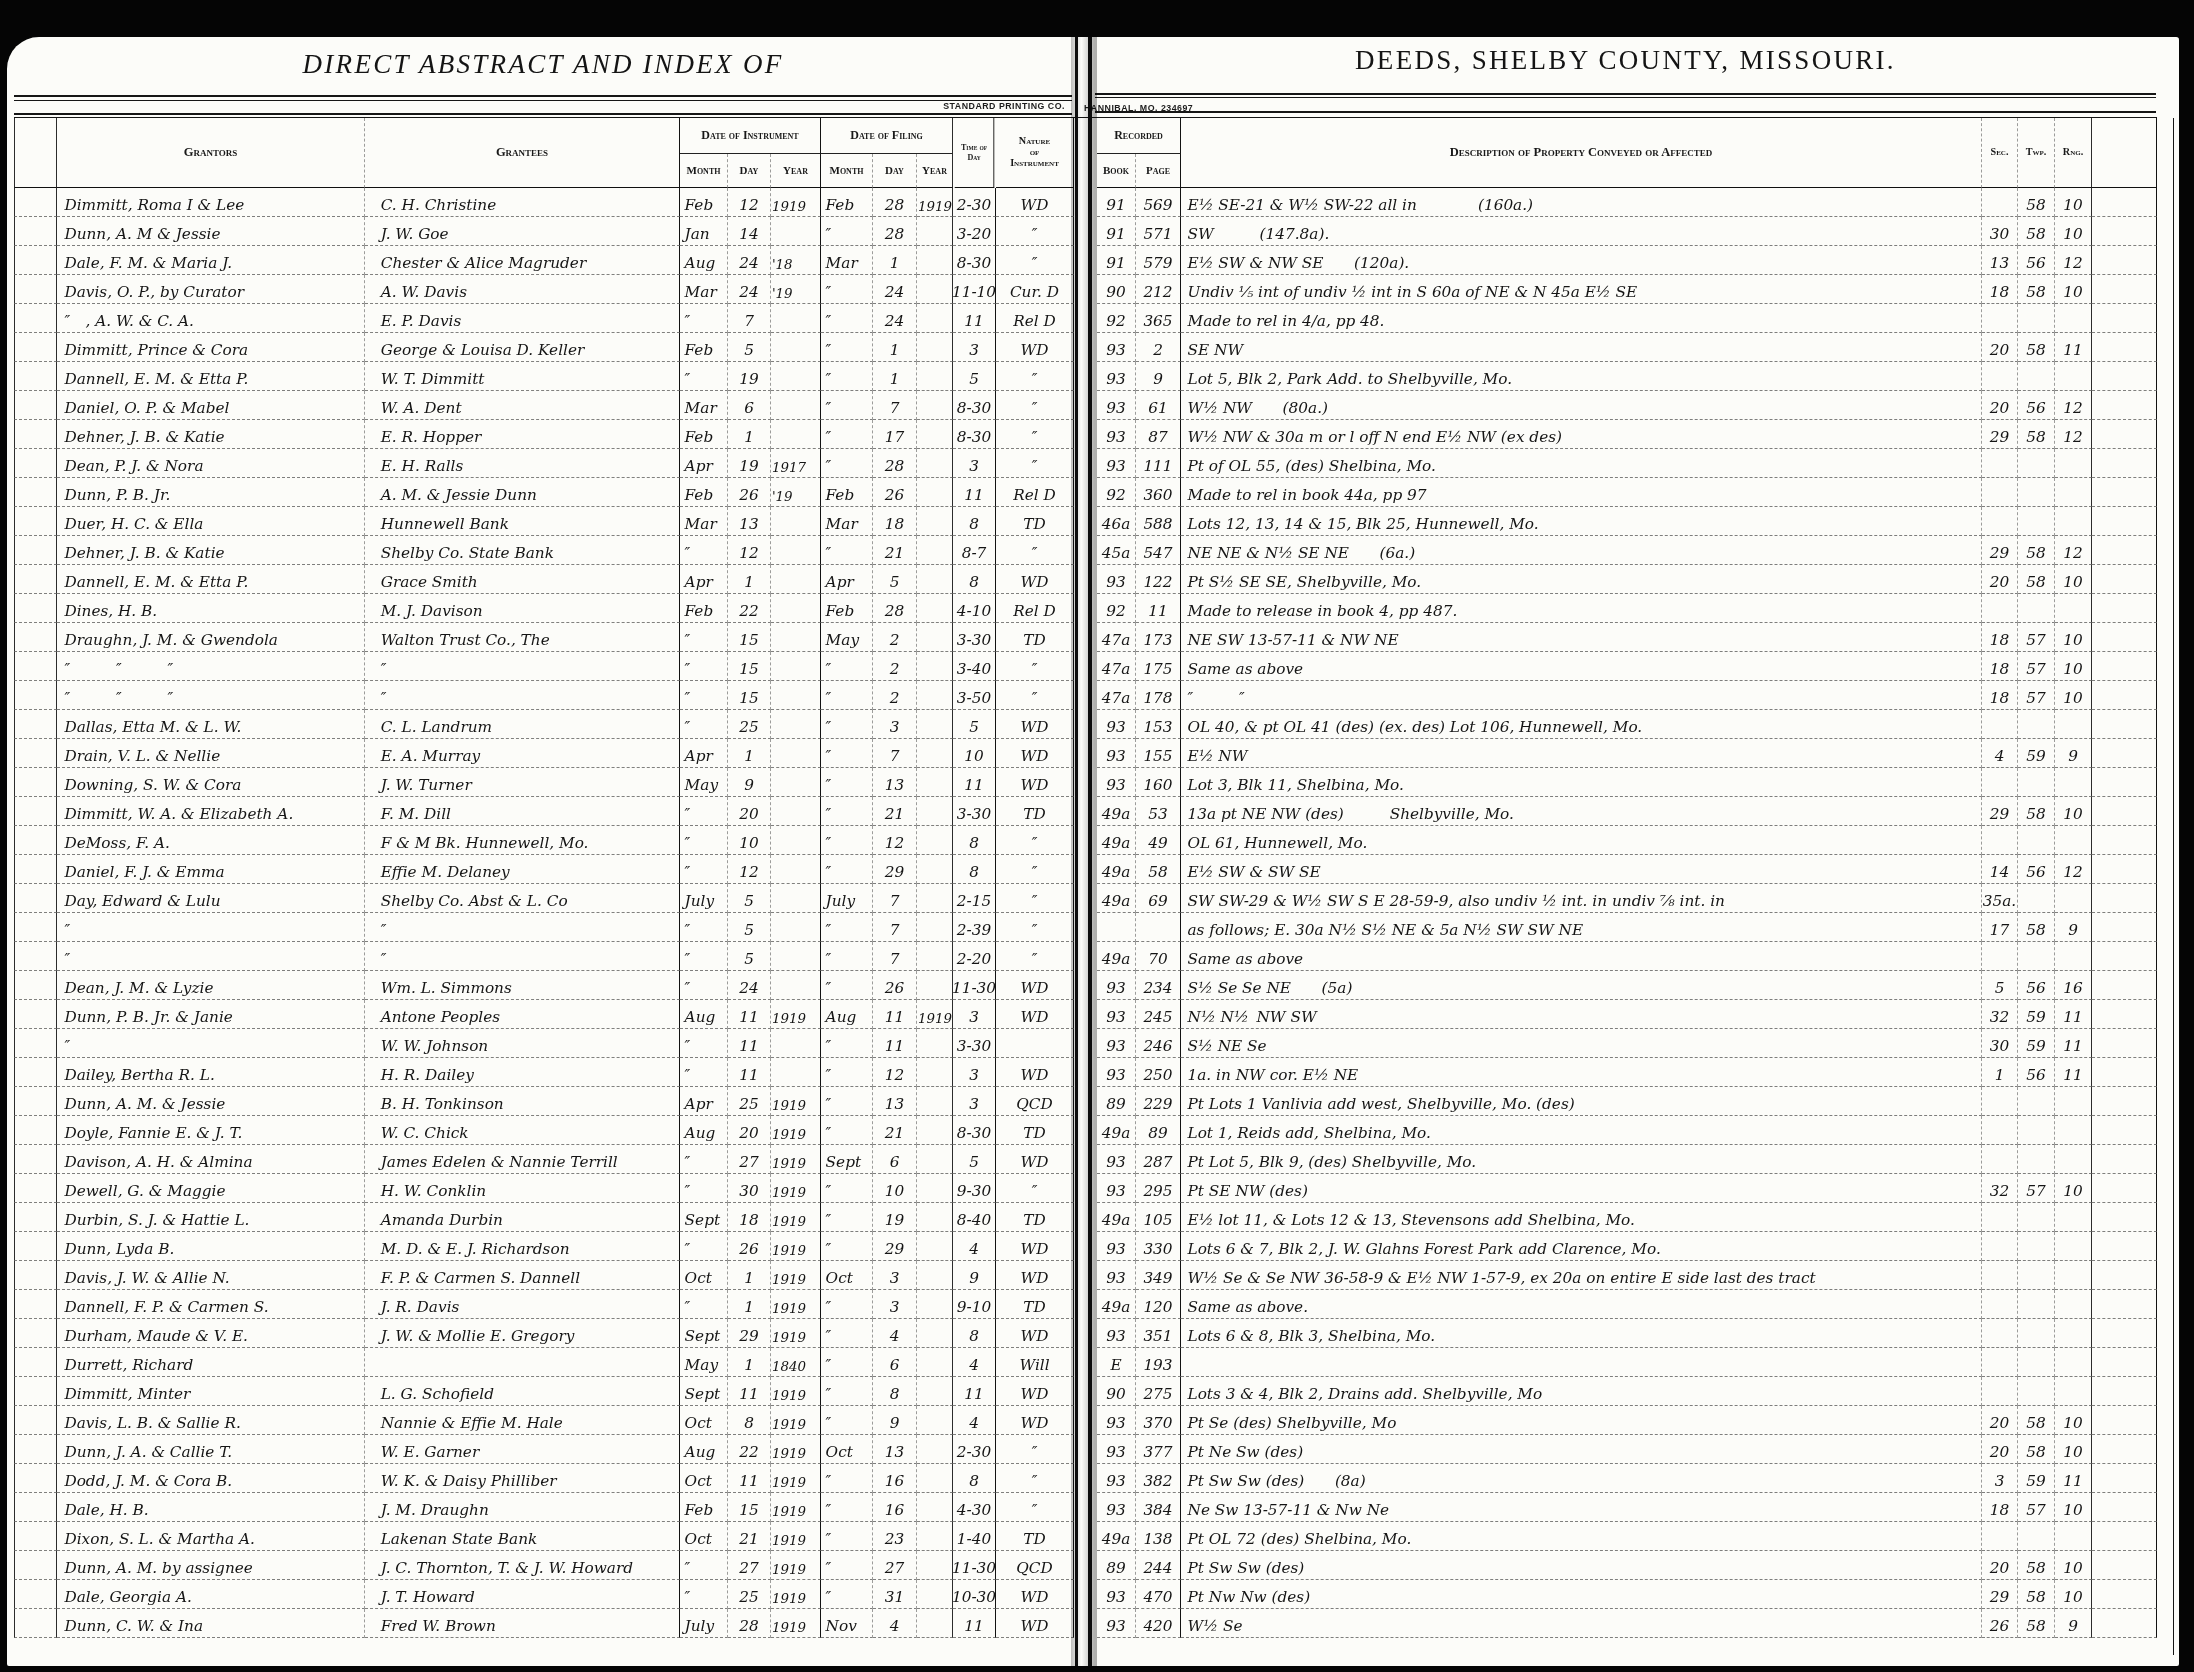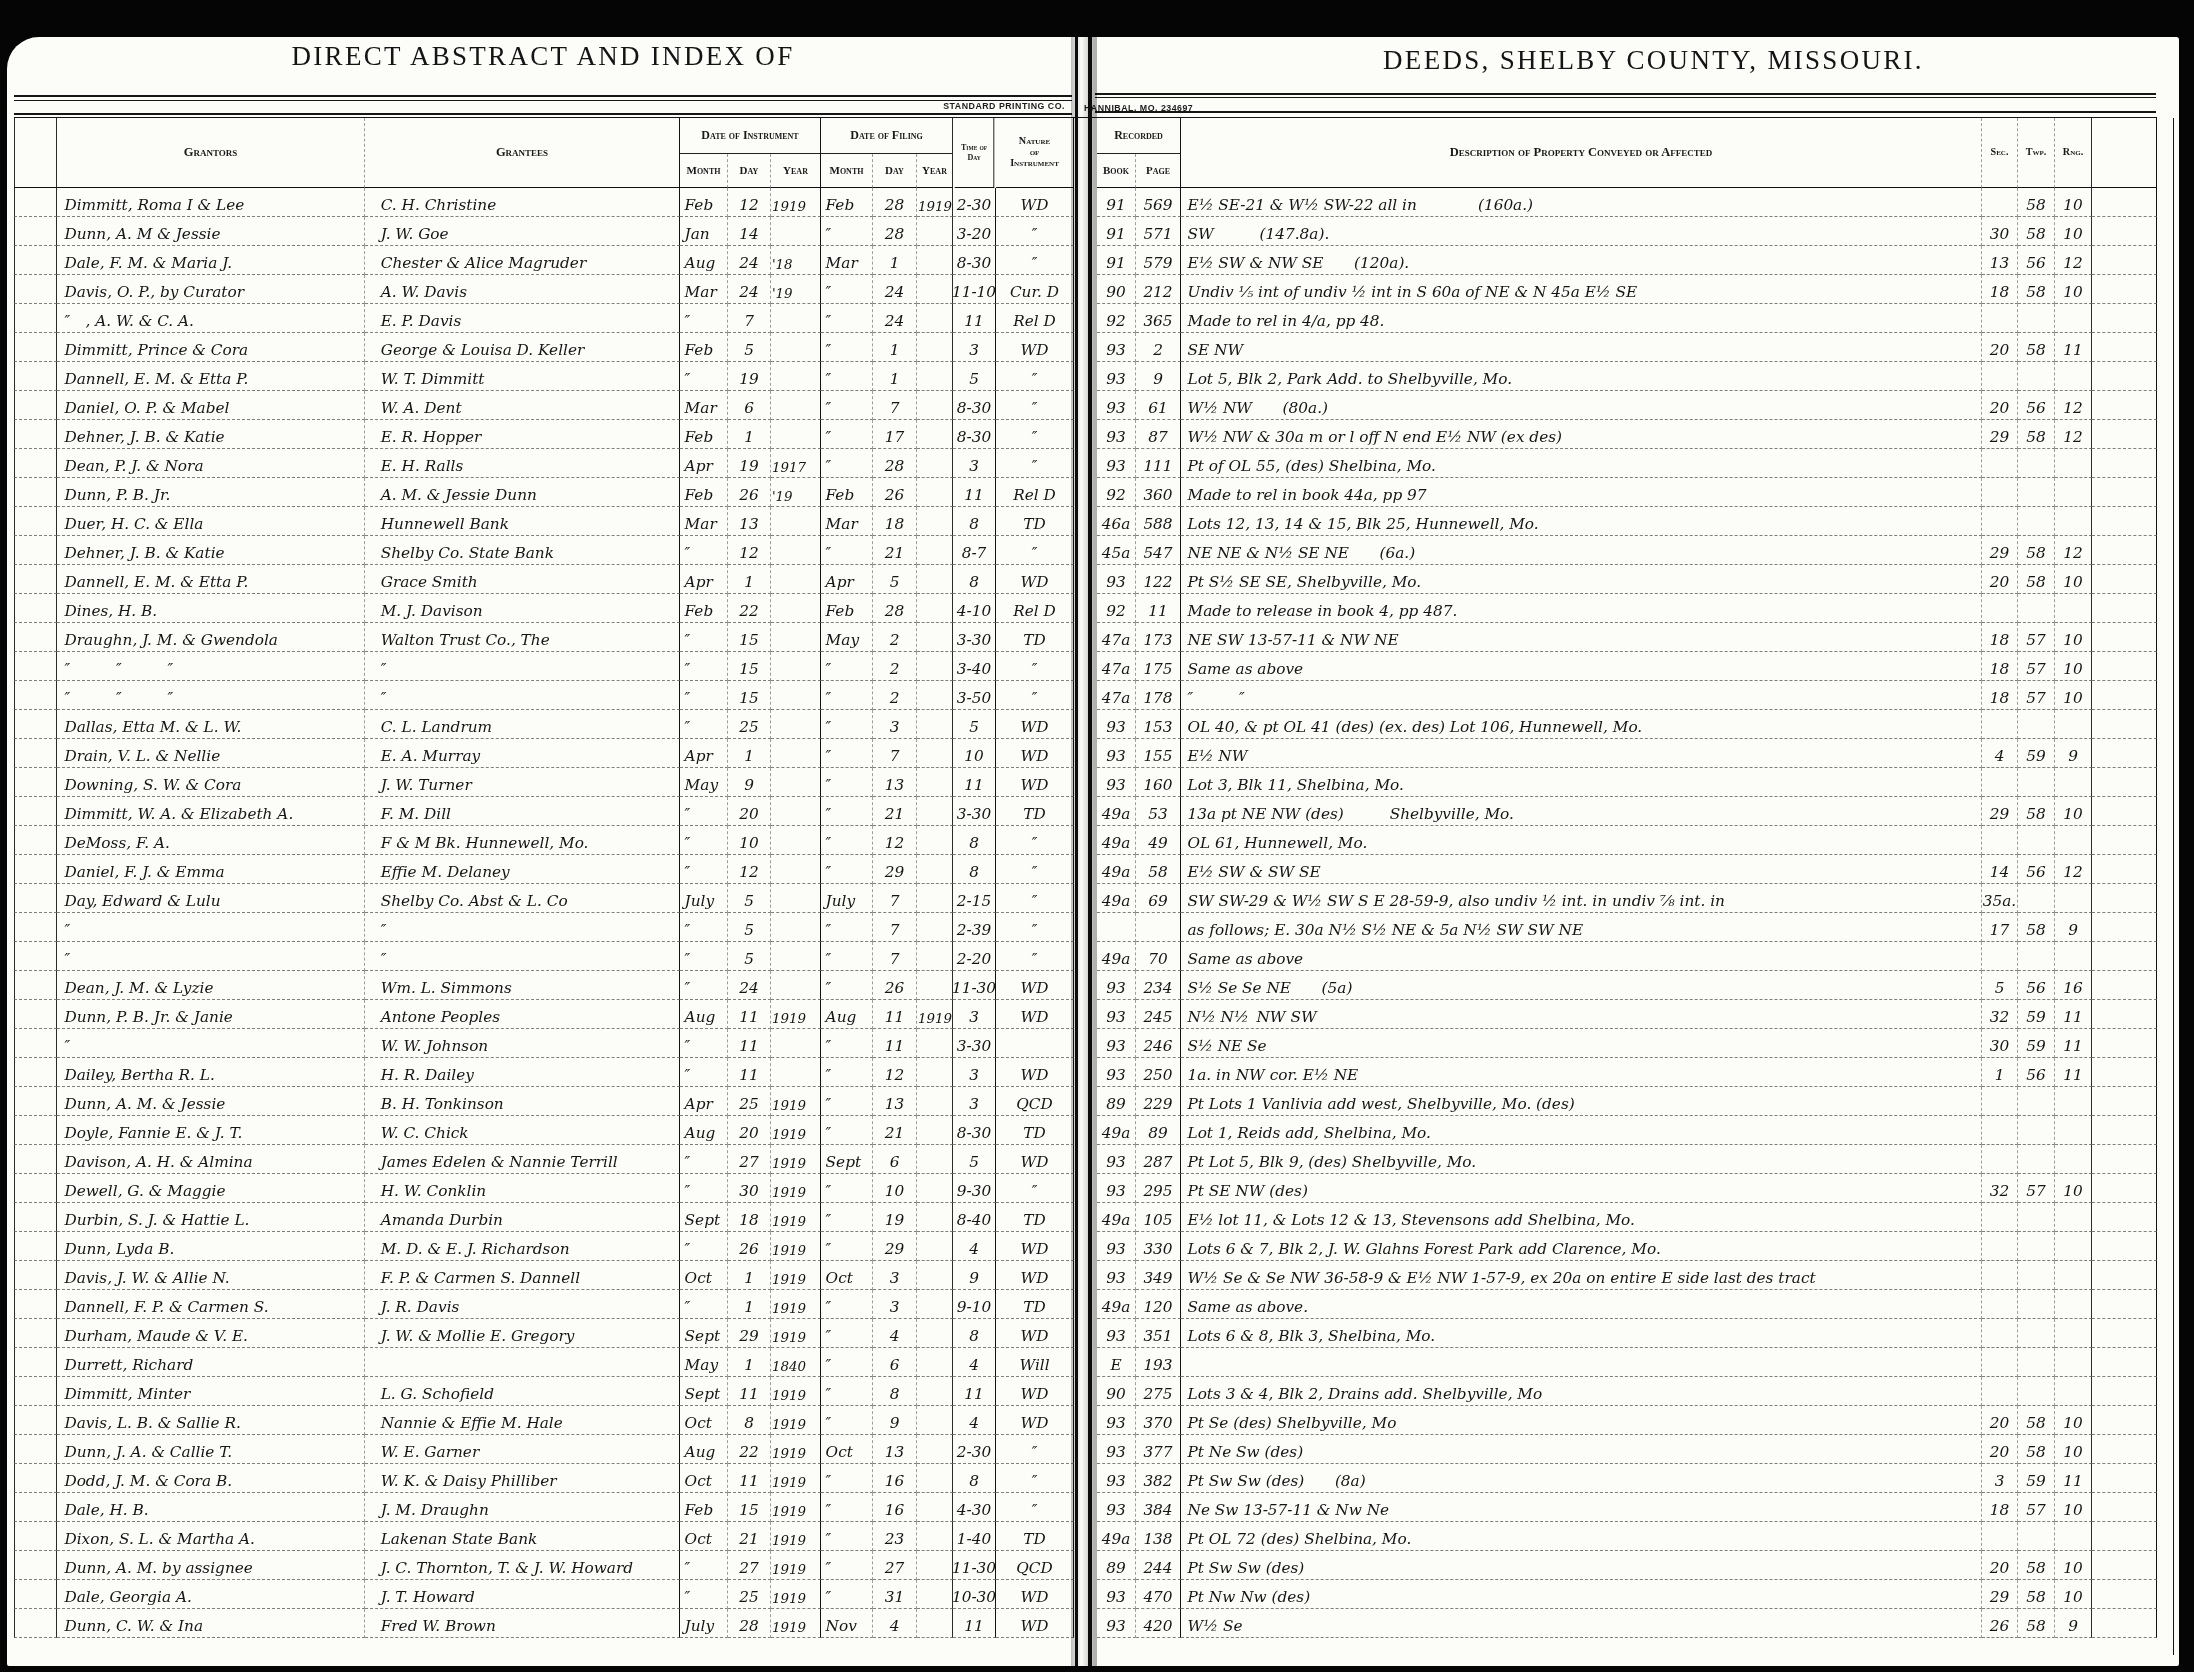--- a/index.html
+++ b/index.html
@@ -2,22 +2,22 @@
 <html style="font-size:7.4px"><head>
 <meta charset="utf-8">
 <style>
   html,body{margin:0;padding:0;background:#000;}
   .scan{position:relative;width:2194px;height:1673px;background:#050505;overflow:hidden;
         font-family:"Liberation Serif",serif;}
   .paper{position:absolute;left:7.4px;top:37px;right:15px;bottom:7.4px;background:#fcfcf9;
          border-radius:32px 2.8px 1.9px 1.9px;}
   .title{position:absolute;font-family:"Liberation Serif",serif;font-size:27px;letter-spacing:2.3px;
          color:#141414;text-align:center;white-space:nowrap;font-weight:500;}
-  .title-left{left:14px;width:1058px;top:41px;}
-  .title-right{left:1123px;width:1061px;top:45px;}
+  .title-left{left:14px;width:1058px;top:49px;font-style:italic;}
+  .title-right{left:1095px;width:1061px;top:45px;}
   .rule{position:absolute;background:#161616;}
   .printer{position:absolute;font-family:"Liberation Sans",sans-serif;font-weight:bold;
            font-size:8.8px;letter-spacing:0.5px;color:#1c1c1c;white-space:nowrap;}
   .printer-left{left:14px;width:1051px;text-align:right;top:101px;}
   .printer-right{left:1084px;top:103px;}
 
   .table-grid{position:absolute;left:14px;top:117px;display:grid;
     grid-template-columns:43px 308px 315px 48px 43px 50px 52px 44px 36px 43px 78px 23px 39px 45px 801px 36px 37px 37px 65px;
     grid-template-rows:36px 34px;grid-auto-rows:29px;border-top:1.4px solid #141414;}
   .hcell{display:flex;align-items:center;justify-content:center;text-align:center;

